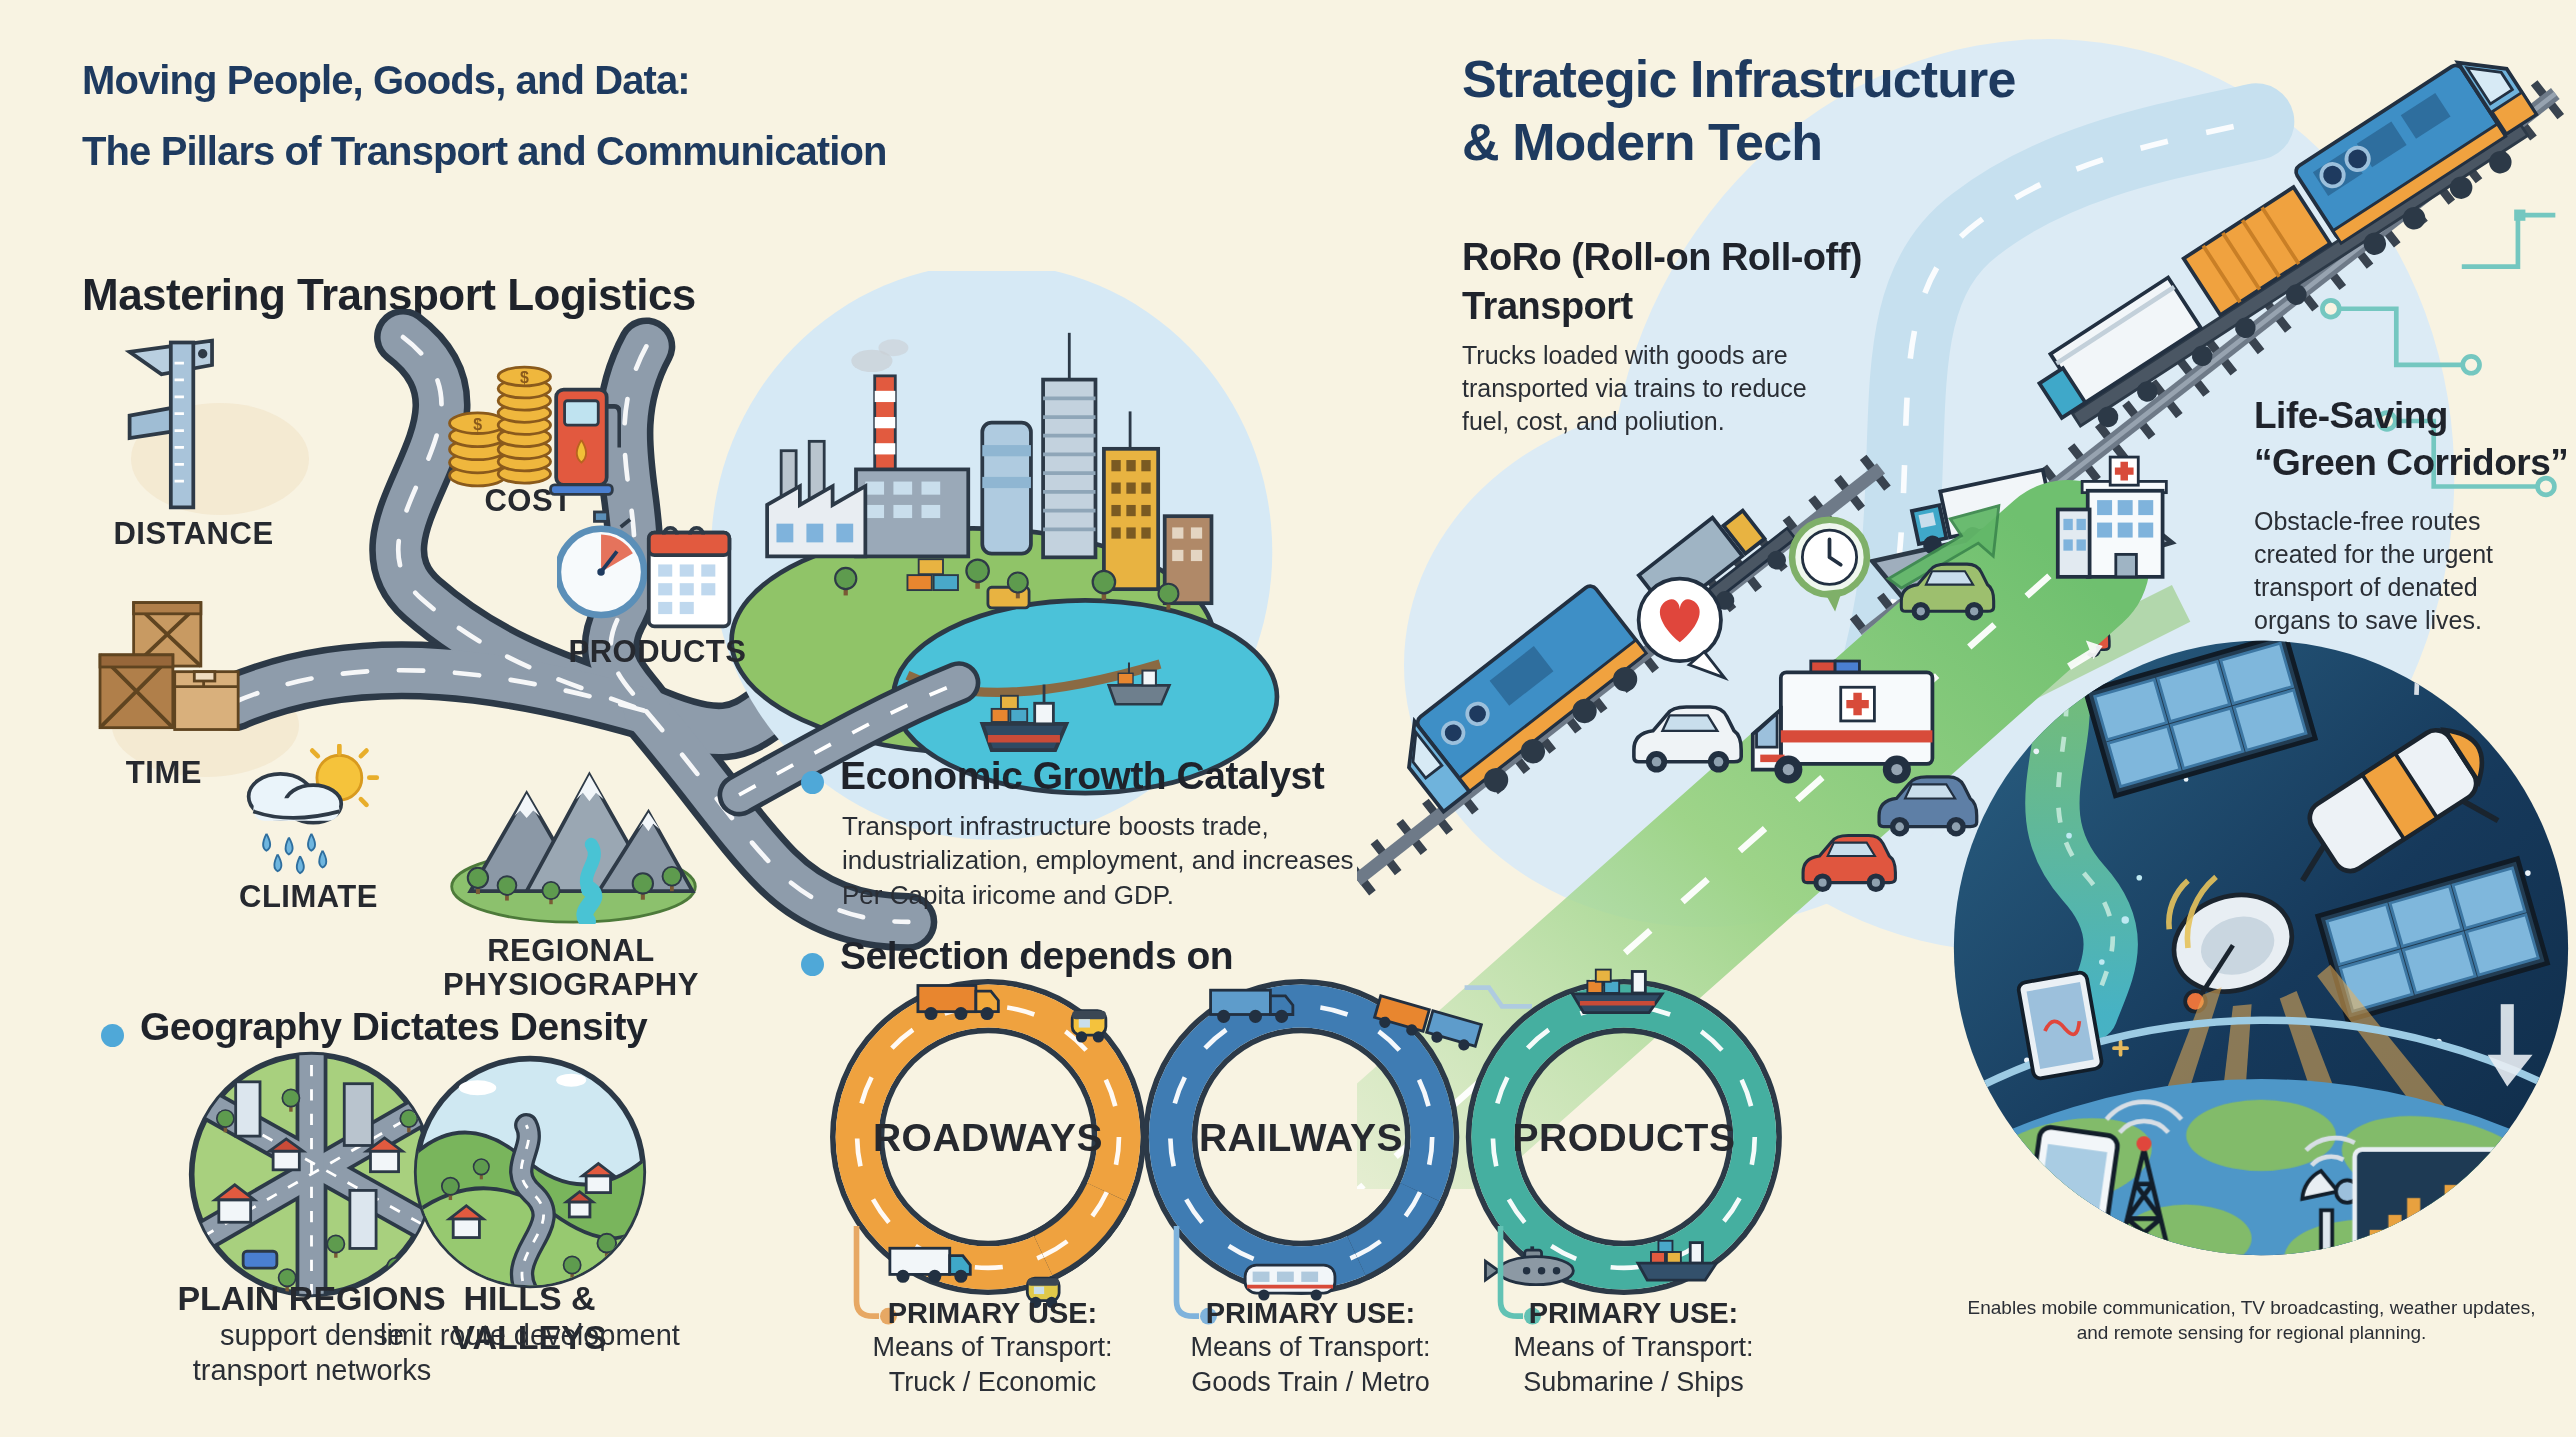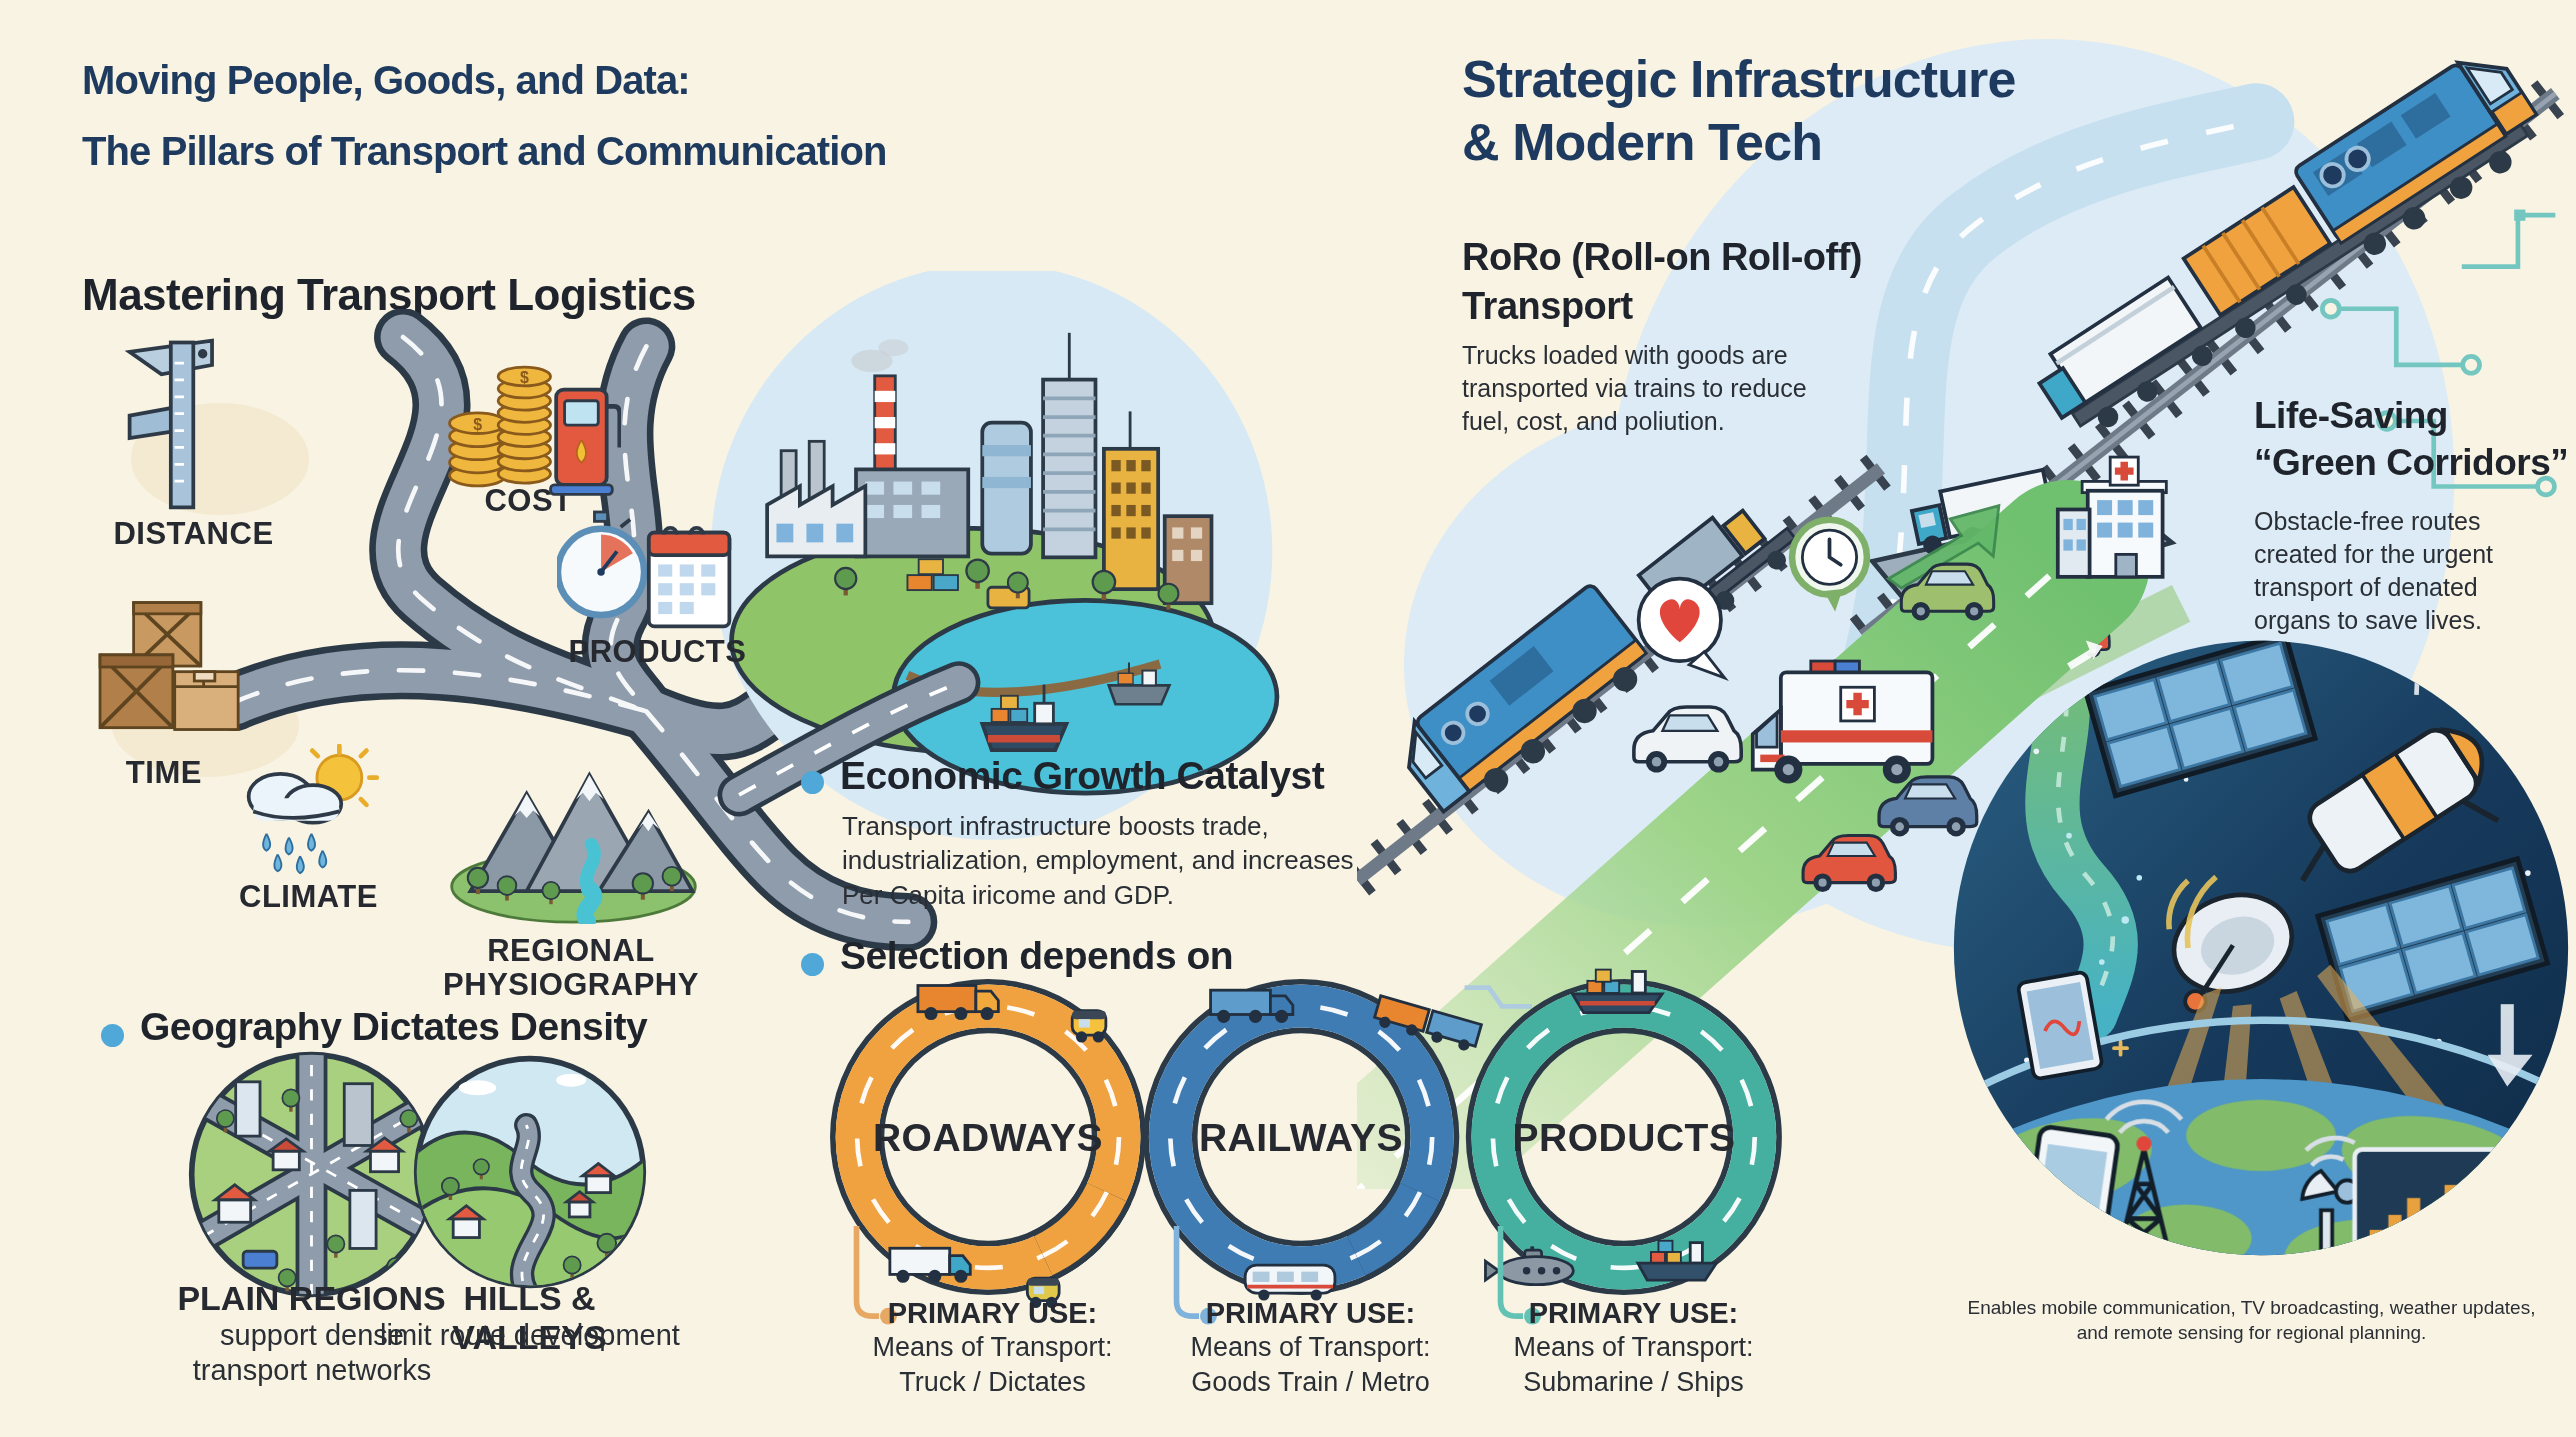--- a/index.html
+++ b/index.html
@@ -509,21 +509,21 @@
       <circle cx="44" cy="96" r="9" fill="#7FB3DC"></circle>
   </svg>
   <svg class="abs" style="left:1491px;top:1226px;z-index:4;" width="66" height="108" viewBox="0 0 70 115">
     <path d="M10,0 V80 Q10,96 28,96 L34,96" fill="none" stroke="#62C2B4" stroke-width="6"></path>
       <circle cx="44" cy="96" r="9" fill="#62C2B4"></circle>
   </svg>
 
   <div class="pu-col" style="left:838px;top:1297px;z-index:4;">
     <div class="pu-head">PRIMARY USE:</div>
     <div class="pu-line">Means of Transport:</div>
-    <div class="pu-line">Truck / Dictates</div>
+    <div class="pu-line">Truck / Economic</div>
   </div>
   <div class="pu-col" style="left:1156px;top:1297px;z-index:4;">
     <div class="pu-head">PRIMARY USE:</div>
     <div class="pu-line">Means of Transport:</div>
     <div class="pu-line">Goods Train / Metro</div>
   </div>
   <div class="pu-col" style="left:1479px;top:1297px;z-index:4;">
     <div class="pu-head">PRIMARY USE:</div>
     <div class="pu-line">Means of Transport:</div>
     <div class="pu-line">Submarine / Ships</div>

